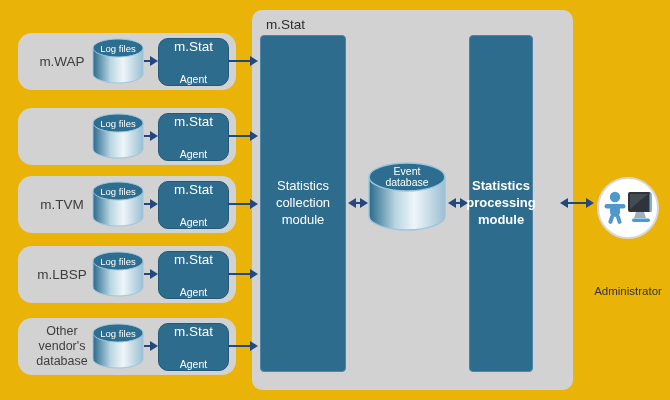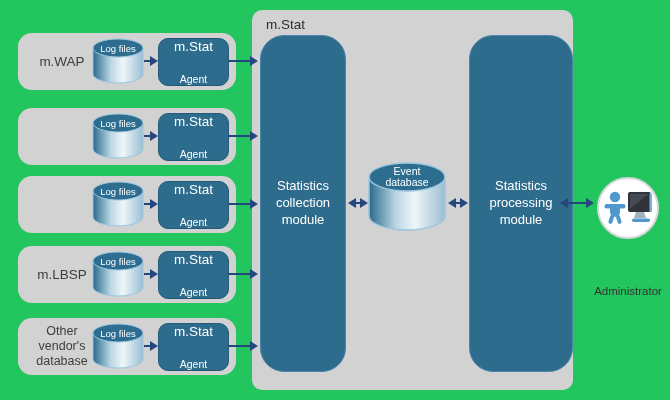--- a/index.html
+++ b/index.html
@@ -1,17 +1,17 @@
 <!DOCTYPE html>
 <html><head>
 <meta charset="utf-8">
 <style>
   html,body { margin:0; padding:0; background:#fff; }
   .canvas {
-    position:relative; width:670px; height:400px; background:#22c55e;
+    position:relative; width:670px; height:400px; background:#eab308;
     font-family:"Liberation Sans", sans-serif; overflow:hidden;
   }
   
   .src-box {
     position:absolute; left:18px; width:218px; height:57px;
     background:#d2d2d2; border-radius:14px;
   }
   .src-label {
     position:absolute; left:8px; top:0; bottom:0; width:72px;
     display:flex; align-items:center; justify-content:center; text-align:center;
@@ -27,26 +27,26 @@
   .agent .t1 { font-size:13.5px; }
   .agent .t2 { font-size:10.5px; margin-top:19px; }
   
   .mstat {
     position:absolute; left:252px; top:10px; width:321px; height:380px;
     background:#d2d2d2; border-radius:10px;
   }
   .mstat-title { position:absolute; left:14px; top:7px; font-size:13.5px; color:#2f2f2f; }
   .module {
     position:absolute; top:25px; height:337px;
-    background:#2d6c8d; border:1px solid #4d85aa; border-radius:24px;
+    background:#2d6c8d; border:1px solid #4d85aa; border-radius:4px;
     display:flex; align-items:center; justify-content:center; text-align:center;
     color:#fff; font-size:13px; line-height:1.3; padding:0 8px; box-sizing:border-box;
   }
   .module.collection { left:8px;  width:86px; }
-  .module.processing { left:217px; width:104px; }
+  .module.processing { left:217px; width:64px;font-weight:bold; }
   .event-cyl { position:absolute; left:368px; top:162px; }
   
   .arrow { position:absolute; height:2px; background:#24477e; }
   .arrow::after {
     content:''; position:absolute; right:-8px; top:-4px; width:0; height:0;
     border-left:8px solid #24477e; border-top:5px solid transparent; border-bottom:5px solid transparent;
   }
   .arrow.dbl::before {
     content:''; position:absolute; left:-8px; top:-4px; width:0; height:0;
     border-right:8px solid #24477e; border-top:5px solid transparent; border-bottom:5px solid transparent;
@@ -112,20 +112,21 @@
       <ellipse cx="26" cy="10" rx="25" ry="9" fill="#2d6e90" stroke="#9dc6de"></ellipse>
       <text x="26" y="13.5" text-anchor="middle" font-size="9.5" fill="#ffffff">Log files</text>
     </svg>
     <div class="agent">
       <div class="t1">m.Stat</div>
       <div class="t2">Agent</div>
     </div>
   </div>
 
   <div class="src-box" style="top:176px">
+    <div class="src-label">m.TVM</div>
     <svg class="small-cyl" width="52" height="46" viewBox="0 0 52 46">
       <path d="M1 10 V36 a25 9 0 0 0 50 0 V10" fill="url(#cylg)" stroke="#9dc6de"></path>
       <ellipse cx="26" cy="10" rx="25" ry="9" fill="#2d6e90" stroke="#9dc6de"></ellipse>
       <text x="26" y="13.5" text-anchor="middle" font-size="9.5" fill="#ffffff">Log files</text>
     </svg>
     <div class="agent">
       <div class="t1">m.Stat</div>
       <div class="t2">Agent</div>
     </div>
   </div>

